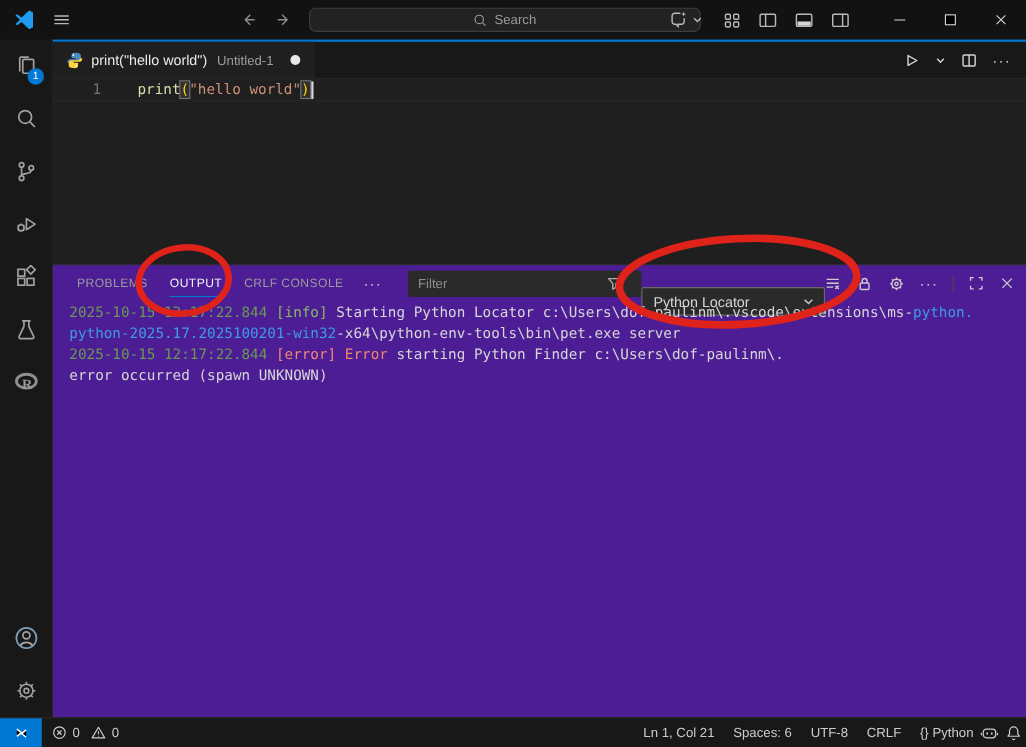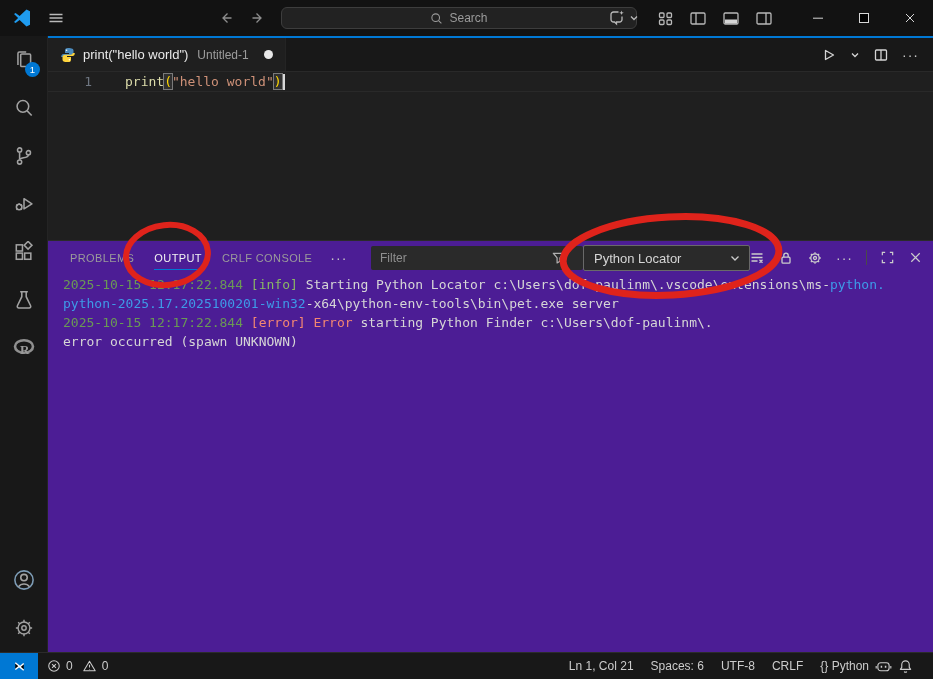--- a/index.html
+++ b/index.html
@@ -59,21 +59,21 @@
   #panel-header{position:relative;height:33px;display:flex;align-items:center;}
   #panel-tabs{display:flex;align-items:center;gap:20px;margin-left:22px;}
   .panel-tab{font-size:11px;letter-spacing:.4px;color:#9b9b9b;padding:6px 0 5px 0;}
   .panel-tab.active{color:#f2f2f2;border-bottom:1px solid var(--accent);}
   #panel-more-tabs{margin-left:18px;}
   #filter-input{position:absolute;left:323px;top:5px;width:212px;height:24px;background:#2a2a2a;border:none;
                 border-radius:2px;color:#cccccc;font-size:12px;padding:0 26px 0 9px;box-sizing:border-box;
                 font-family:"Liberation Sans",sans-serif;}
   #filter-input::placeholder{color:#8f8f8f;}
   #filter-funnel{position:absolute;left:503px;top:9px;}
-  #channel-select{position:absolute;left:535px;top:4px;width:167px;height:26px;background:#2a2a2a;
+  #channel-select{position:absolute;left:535px;top:20px;width:167px;height:26px;background:#2a2a2a;
                   border:1px solid #696969;border-radius:2px;display:flex;align-items:center;
                   padding:0 8px 0 10px;box-sizing:border-box;font-size:13px;color:#d6d6d6;}
   #channel-select .chev{margin-left:auto;}
   #panel-actions{position:absolute;right:10px;top:0;height:33px;display:flex;align-items:center;gap:13px;}
   .v-sep{width:1px;height:15px;background:#4a4a4a;}
   #log-lines{position:absolute;left:15px;right:6px;top:34px;bottom:0;overflow:hidden;
              font-family:"DejaVu Sans Mono",monospace;font-size:13px;line-height:19px;}
   .log-line{white-space:pre;}
   .t-timestamp{color:var(--log-timestamp);}
   .t-info{color:var(--log-info);}
@@ -81,21 +81,21 @@
   .t-plain{color:#d6d6d6;}
   .t-link{color:var(--log-link);}
 
   
   #statusbar{position:absolute;left:0;bottom:0;right:0;height:27px;background:#181818;border-top:1px solid #2b2b2b;
              box-sizing:border-box;display:flex;align-items:center;font-size:12px;color:#cccccc;}
   #remote-indicator{width:38px;height:100%;background:var(--accent);display:flex;align-items:center;justify-content:center;}
   #remote-indicator svg{stroke:#ffffff;stroke-width:1.5;}
   #problems-status{display:flex;align-items:center;gap:4px;margin-left:9px;}
   #problems-status .icon{margin-right:1px;}
-  #sb-right{margin-left:auto;display:flex;gap:6px;padding-right:20px;}
+  #sb-right{margin-left:auto;display:flex;gap:6px;padding-right:4px;}
   #sb-right-items{display:flex;align-items:center;gap:17px;}
 
   
   #annotations{position:absolute;left:0;top:0;pointer-events:none;z-index:50;}
   #annotations ellipse{fill:none;stroke:var(--annotation-red);stroke-linecap:round;}
 </style>
 </head>
 <body>
 
 <div id="window">

